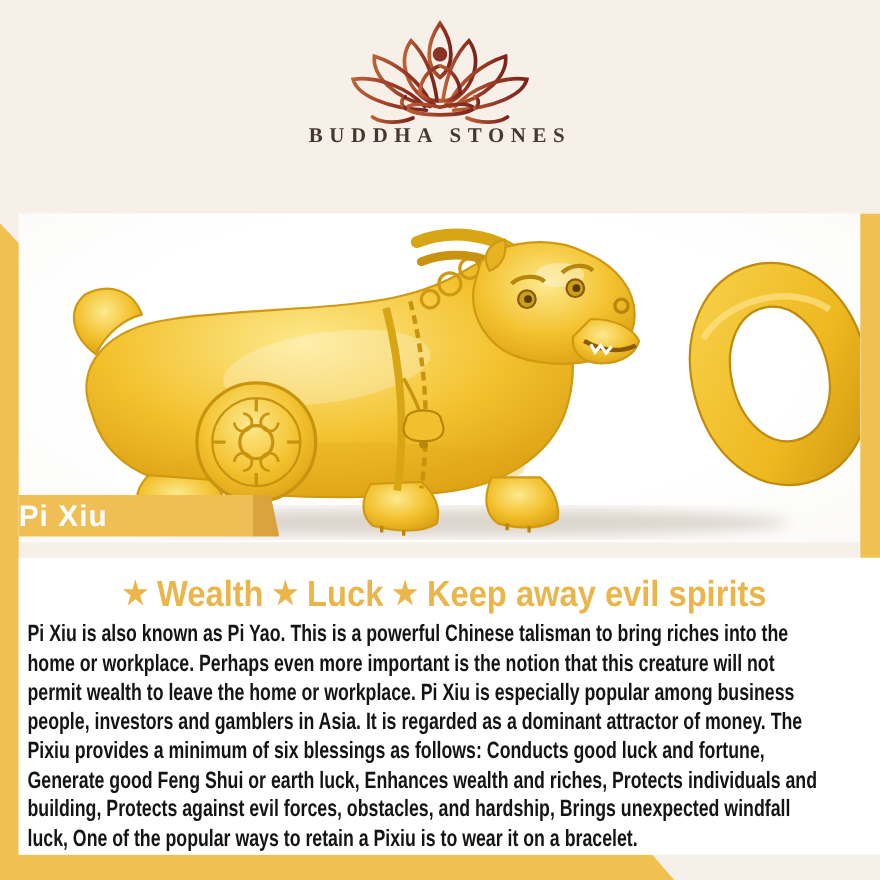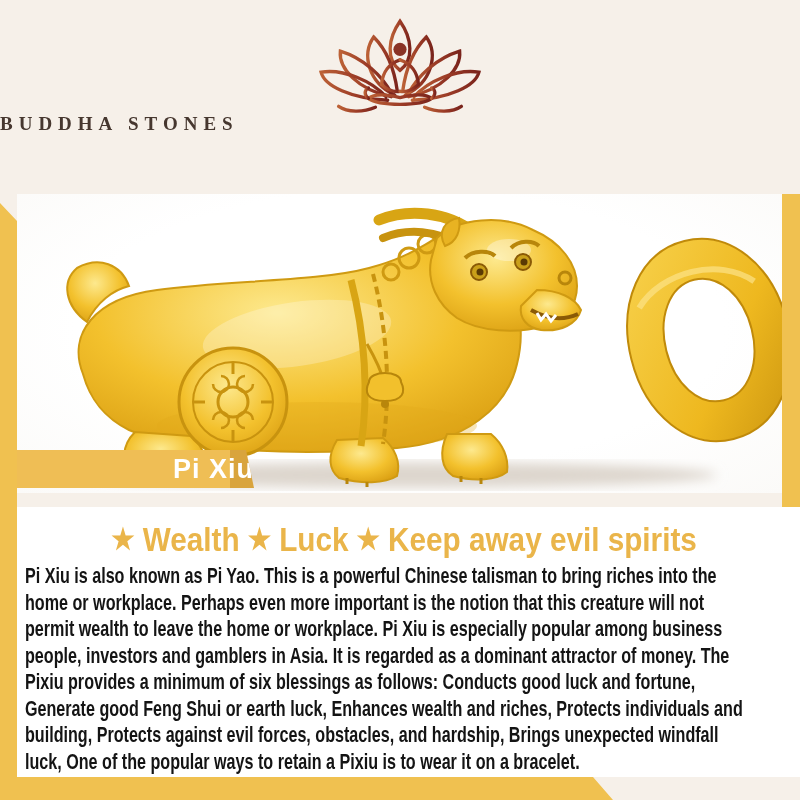--- a/index.html
+++ b/index.html
@@ -6,21 +6,21 @@
   body{width:800px;height:800px;overflow:hidden;}
   .page{
     position:relative;width:800px;height:800px;
     background:#f6f0e9;
     font-family:"Liberation Sans", sans-serif;
     overflow:hidden;
   }
   
   .logo{position:absolute;left:312px;top:16px;width:176px;height:100px;}
   .brand-name{
-    position:absolute;left:0;top:113px;width:800px;
+    position:absolute;left:0;top:113px;width:800px;text-align:center;
     font-family:"Liberation Serif", serif;font-size:19px;font-weight:600;
     letter-spacing:6px;color:#46372f;
   }
   
   .heading-band{
     position:absolute;left:163px;top:143px;width:474px;height:49px;
     background:#fdfdfb;display:flex;align-items:center;justify-content:center;
   }
   .heading-title{
     font-size:33px;font-weight:bold;color:#ecbb4f;white-space:nowrap;
@@ -42,21 +42,21 @@
   .frame-right{
     position:absolute;left:0;top:0;width:800px;height:800px;
     background:#f0c150;pointer-events:none;
     clip-path:polygon(782px 194px,800px 194px,800px 602px,782px 580px);
   }
   
   .label-ribbon{
     position:absolute;left:17px;top:450px;width:237px;height:38px;
     background:linear-gradient(90deg,#efbe55 0%,#efbe55 90%,#d9a43d 90%);
     clip-path:polygon(0 0,229px 0,237px 38px,0 38px);
-    display:flex;align-items:center;justify-content:flex-end;
+    display:flex;align-items:center;justify-content:flex-start;
   }
   .label-text{font-size:27px;font-weight:bold;color:#ffffff;letter-spacing:1px;}
   
   .text-panel{
     position:absolute;left:17px;top:507px;width:783px;height:270px;
     background:#ffffff;
   }
   .benefits{
     position:absolute;left:0;top:521px;width:800px;text-align:center;
     font-size:33px;font-weight:600;color:#eab54a;white-space:nowrap;

